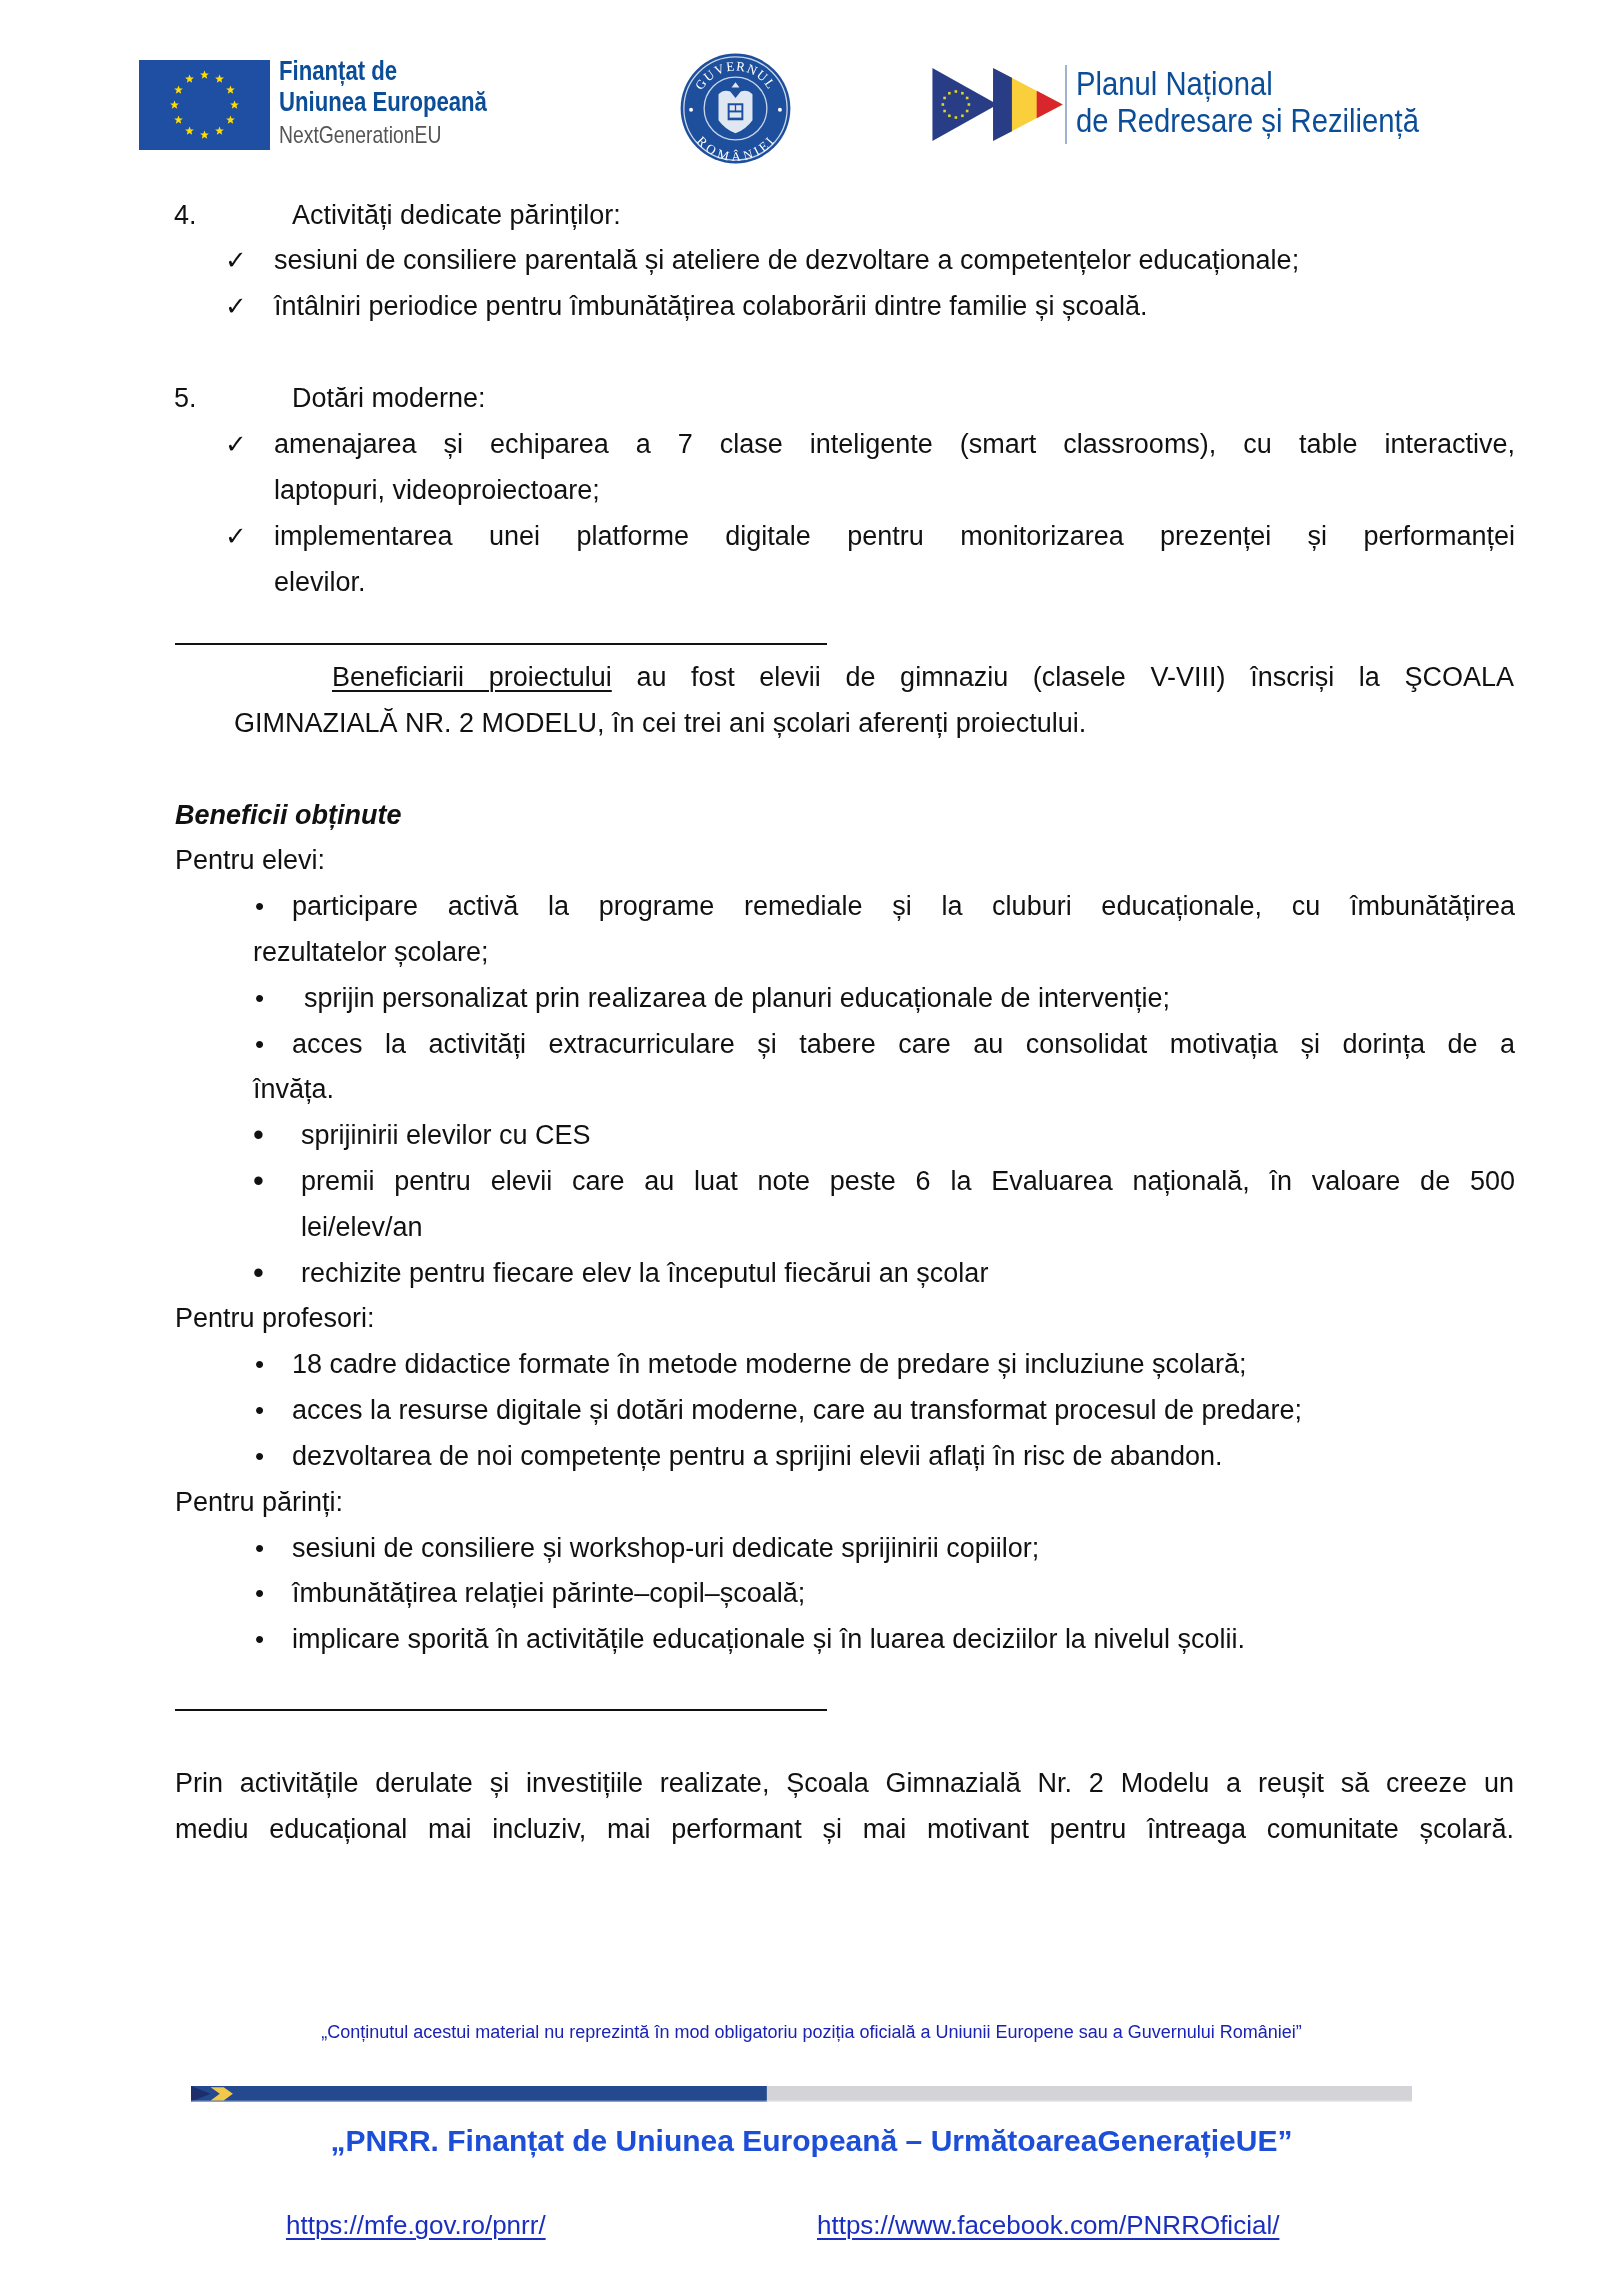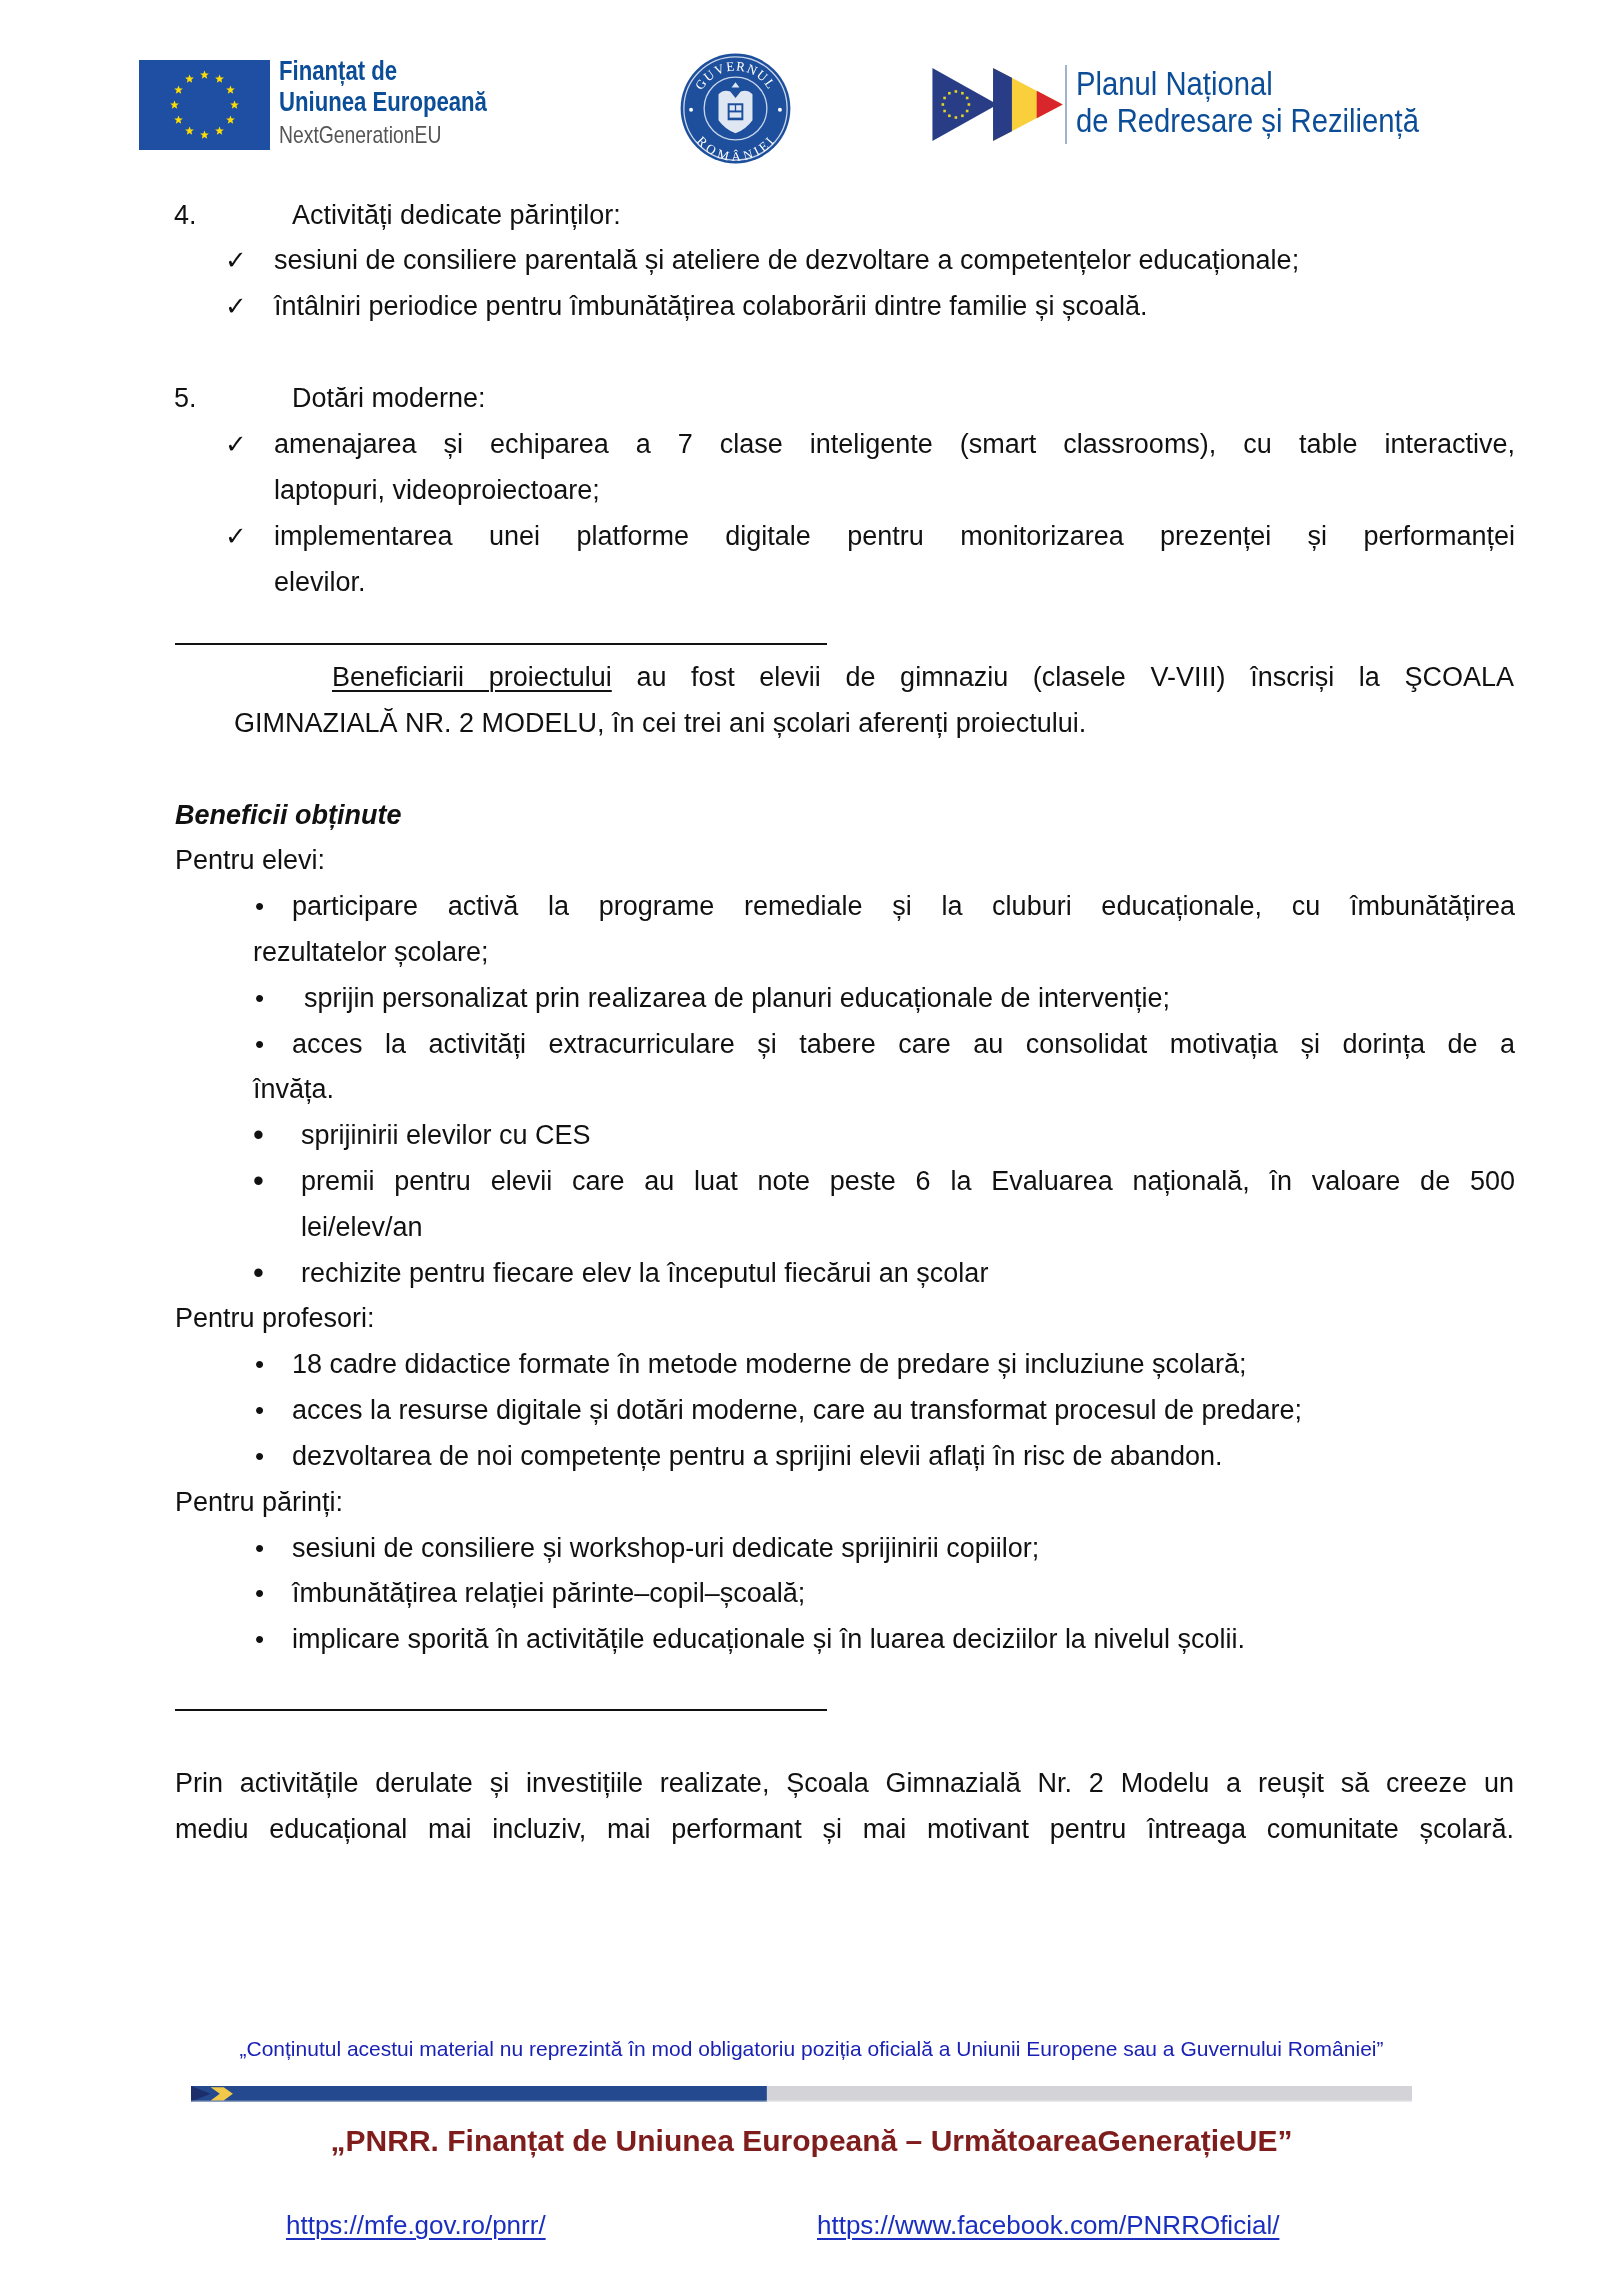--- a/index.html
+++ b/index.html
@@ -26,23 +26,23 @@
   .just { position: absolute; text-align: justify; text-align-last: justify; white-space: nowrap; }
   .numlbl { position: absolute; }
   .check { position: absolute; font-size: 26px; }
   .bullet { position: absolute; font-size: 26px; }
   .rule { position: absolute; height: 2px; background: #111; }
   .heading-it { font-weight: bold; font-style: italic; }
   u.ul { text-decoration: underline; text-decoration-thickness: 2px; text-underline-offset: 3.9px; }
 
   
   .disclaimer { left: 0; width: 1623px; top: 2022px; text-align: center; color: #1a22b5;
-                font-size: 21px; white-space: nowrap; margin-top: 15px; }
+                font-size: 18px; white-space: nowrap; }
   .footer-bar { left: 191px; top: 2086px; width: 1221px; height: 15.7px; }
-  .footer-title { left: 0; width: 1623px; top: 2124px; text-align: center; color: #7f1d1d;
+  .footer-title { left: 0; width: 1623px; top: 2124px; text-align: center; color: #1d4ed8;
                   font-size: 30px; font-weight: bold; white-space: nowrap; }
   .footer-link { color: #1a2fbf; font-size: 26px; text-decoration: underline;
                  text-decoration-thickness: 2px; text-underline-offset: 3.9px; white-space: nowrap; }
 </style>
 </head>
 <body>
 
 <div class="abs eu-flag">
   <svg viewBox="0 0 200 138" id="eu-flag-svg">
       <rect width="200" height="138" fill="#1f4fa3"></rect>

